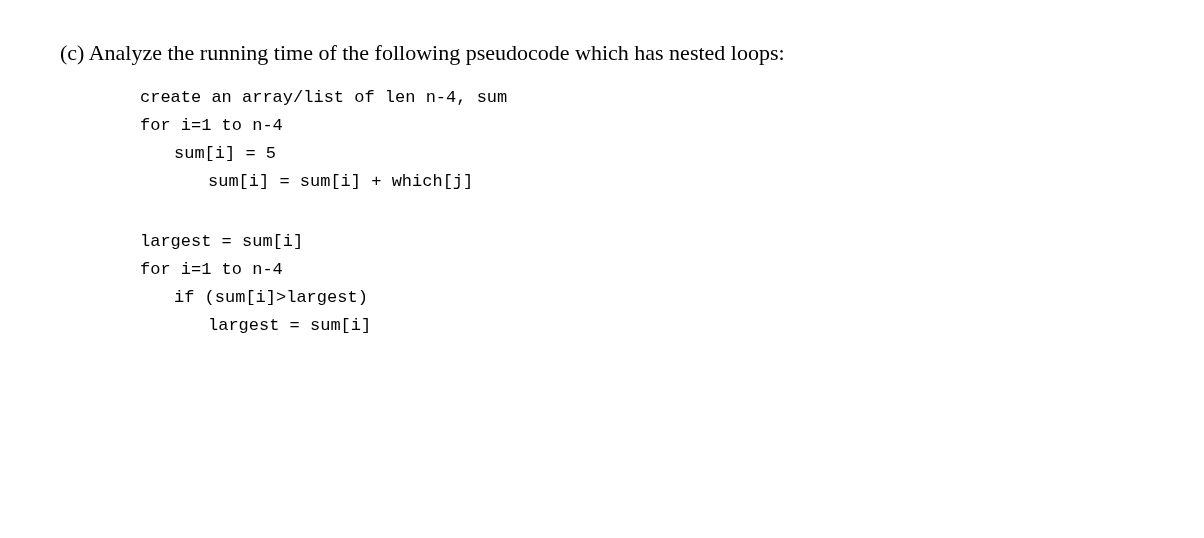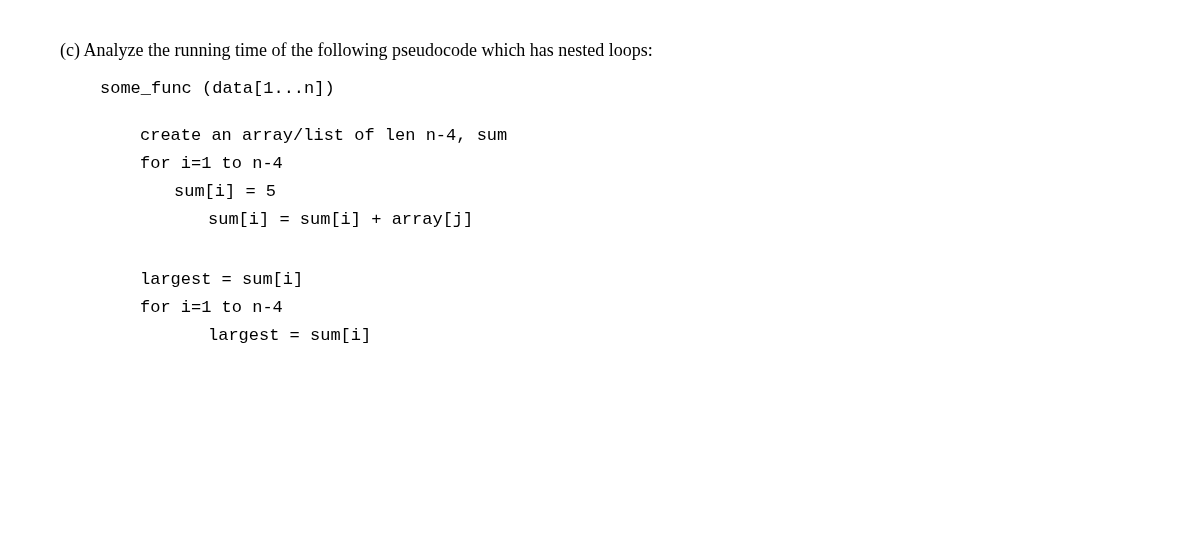--- a/index.html
+++ b/index.html
@@ -12,21 +12,21 @@
       background: #ffffff;
       font-family: "Times New Roman", Times, serif;
       font-size: 18px;
       color: #000000;
       width: 1204px;
       min-height: 538px;
       padding: 40px 60px;
     }
 
     .question-label {
-      font-size: 18px;
+      font-size: 22px;
       margin-bottom: 18px;
     }
 
     .function-signature {
       font-family: "Courier New", Courier, monospace;
       font-size: 17px;
       margin-left: 40px;
       margin-bottom: 24px;
     }
 
@@ -49,32 +49,32 @@
       margin-top: 8px;
     }
   </style>
 </head>
 <body>
 
 <div>
 
   <div class="question-label">(c)  Analyze the running time of the following pseudocode which has nested loops:</div>
 
-  <div class="function-signature">some_func  (data[1...n])</div>
 
   <div class="code-block">
 
     <div class="code-section">
       <div class="indent-0">create an array/list of len n-4, sum</div>
       <div class="indent-0">for i=1 to n-4</div>
       <div class="indent-1">sum[i] = 5</div>
-      <div class="indent-2">sum[i] = sum[i] + array[j]</div>
+      <div class="indent-2">sum[i] = sum[i] + which[j]</div>
     </div>
 
     <div class="code-section code-section-2">
       <div class="indent-0">largest = sum[i]</div>
       <div class="indent-0">for i=1 to n-4</div>
+      <div class="indent-1">if (sum[i]&gt;largest)</div>
       <div class="indent-2">largest = sum[i]</div>
     </div>
 
   </div>
 
 </div>
 
 </body></html>

